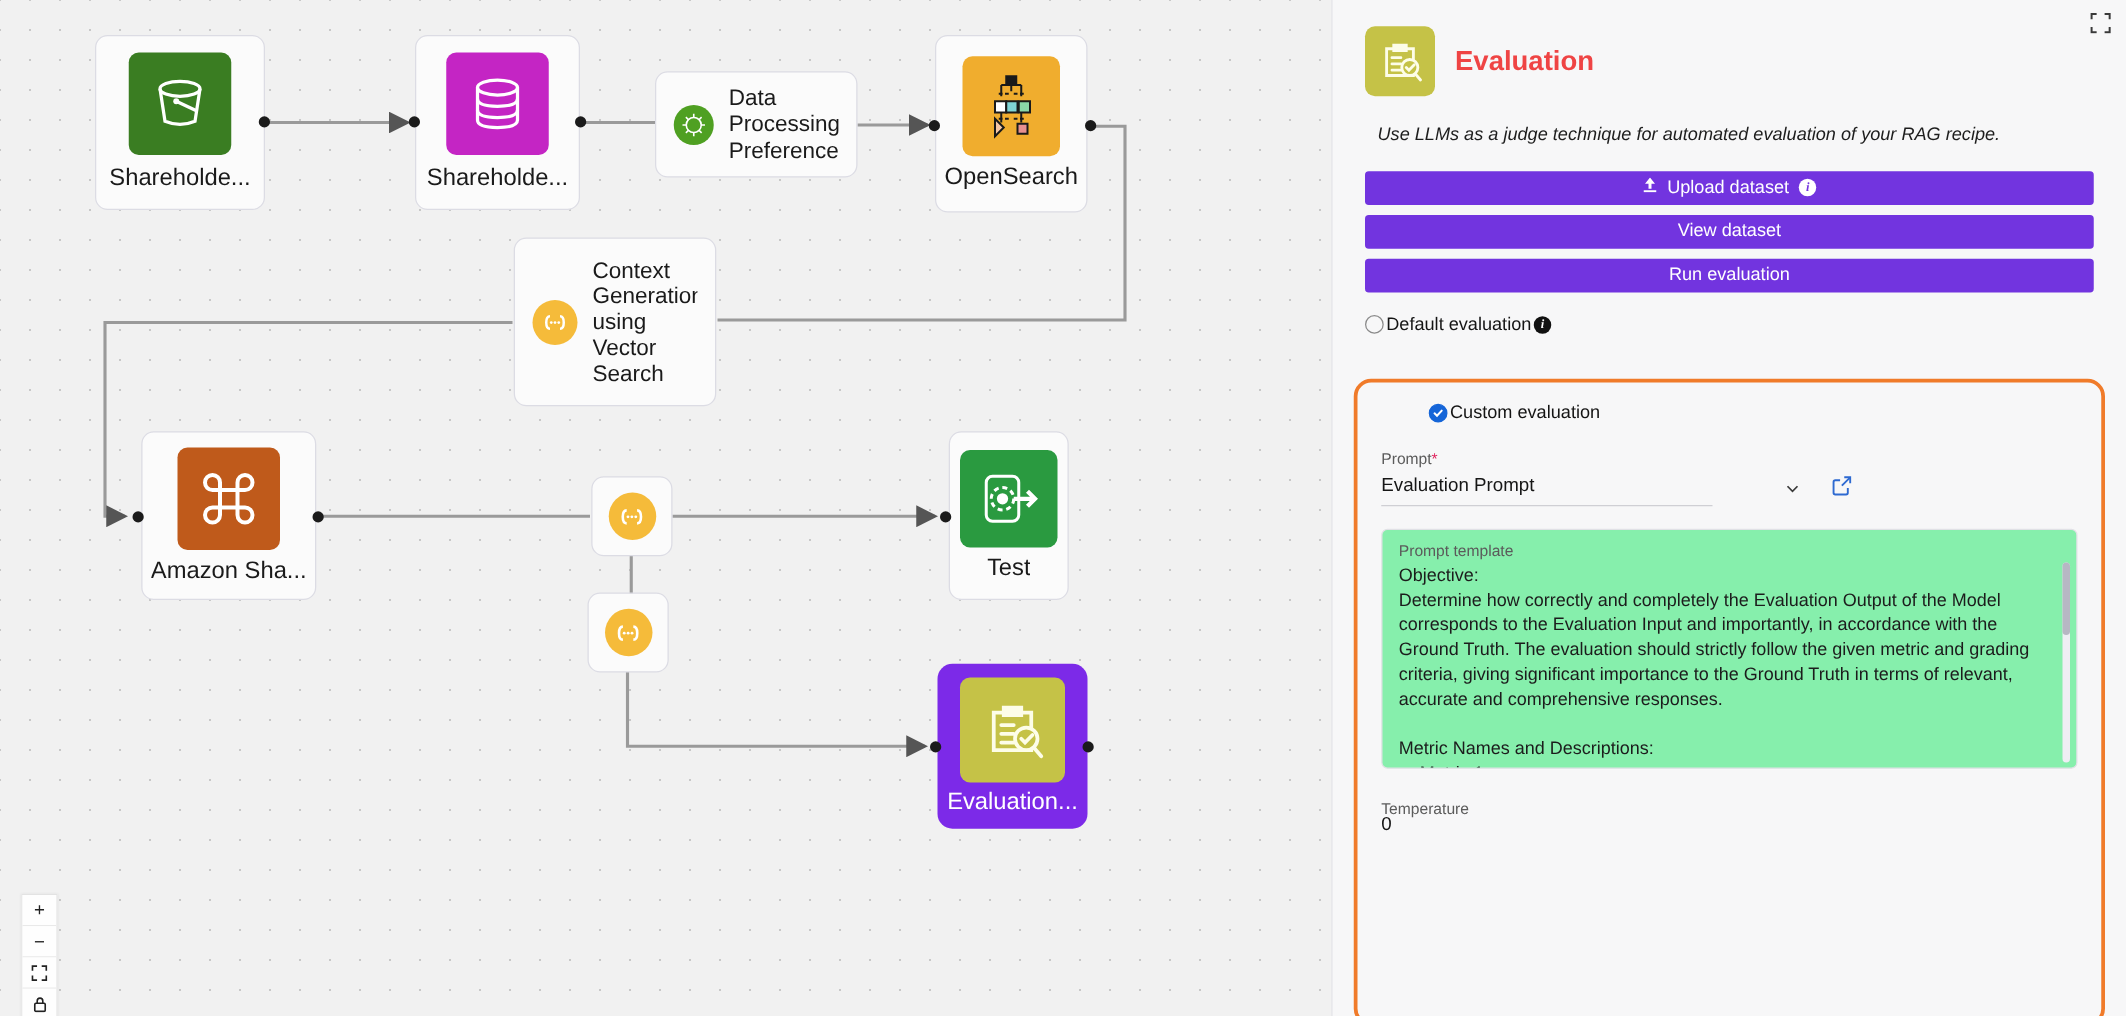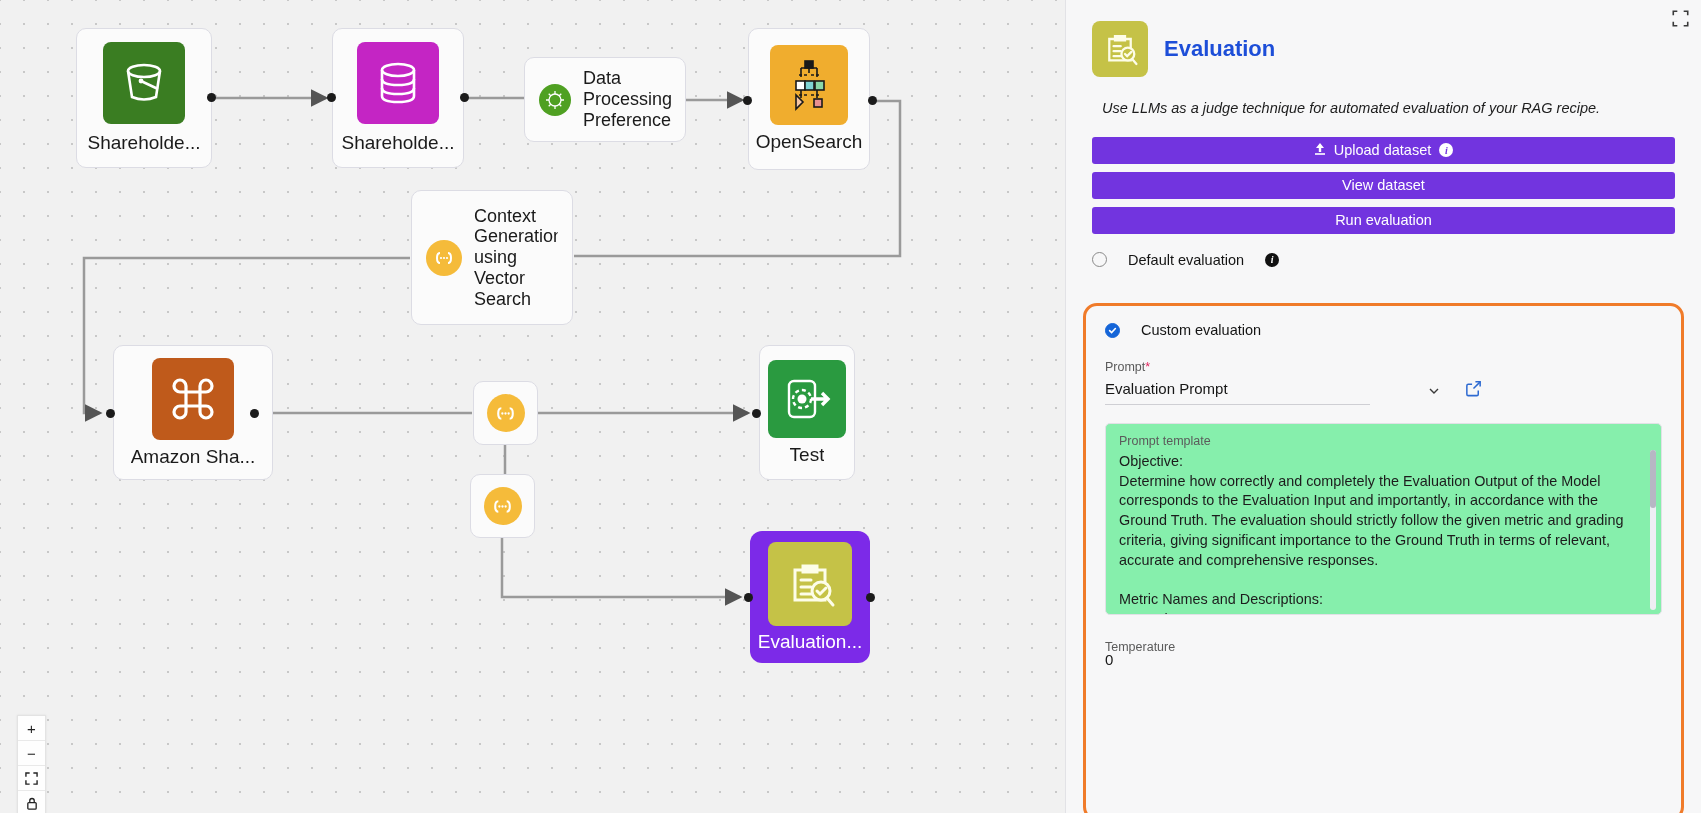--- a/index.html
+++ b/index.html
@@ -105,21 +105,21 @@
     display: flex; align-items: center; justify-content: center;
   }
   .panel-head { display: flex; align-items: center; gap: 16px; margin-top: 3px; }
   .panel-head .bigicon {
     width: 56px; height: 56px;
     background: #c5c247;
     border-radius: 8px;
     display: flex; align-items: center; justify-content: center;
     flex: 0 0 auto;
   }
-  .panel-head h1 { font-size: 22px; font-weight: bold; color: #1d4ed8; }
+  .panel-head h1 { font-size: 22px; font-weight: bold; color: #ef4444; }
   .panel-desc {
     font-style: italic;
     font-size: 14.5px;
     color: #1d1d1d;
     line-height: 1.35;
     margin-top: 22px;
     padding-left: 10px;
   }
   .pbtn {
     display: block; width: 100%;
@@ -136,42 +136,42 @@
   .pbtn .inner { display: flex; align-items: center; justify-content: center; gap: 8px; height: 100%; }
   .info-dot {
     display: inline-flex; align-items: center; justify-content: center;
     width: 14px; height: 14px; border-radius: 50%;
     background: #fff; color: #7234df;
     font-size: 10px; font-weight: bold; font-style: italic;
     font-family: "Liberation Serif", serif;
   }
   .info-dot.dark { background: #111; color: #fff; }
 
-  .radio-row { display: flex; align-items: center; gap: 21px; margin-top: 18px; }
+  .radio-row { display: flex; align-items: center; gap: 2px; margin-top: 18px; }
   .radio {
     width: 15px; height: 15px; border-radius: 50%;
     border: 1.6px solid #8a8a8a; background: #f7f7f8;
     flex: 0 0 auto;
   }
   .radio.checked {
     background: #1565d8; border-color: #1565d8;
     display: flex; align-items: center; justify-content: center;
   }
   .radio-label { font-size: 14.5px; color: #141414; }
 
   #custom-box {
     position: absolute;
     left: 17px; right: 17px;
     top: 303px; bottom: -8px;
     border: 3px solid #f07b2a;
     border-radius: 14px;
     padding: 14px 19px 0 19px;
     background: transparent;
   }
-  #custom-box .radio-row { margin-top: 2px; }
+  #custom-box .radio-row { margin-top: 2px; margin-left: 38px; }
 
   .field { margin-top: 22px; position: relative; }
   .field-label { font-size: 12.5px; color: #5b5b5b; }
   .field-label .req { color: #e0245e; }
   .field-value {
     font-size: 15px; color: #161616;
     padding: 6px 0 7px 0;
     border-bottom: 1px solid #cfcfd4;
   }
   .select-caret {
@@ -317,21 +317,21 @@
           <path d="M8 7 Q5 7 5 12 Q5 17 8 17"></path>
           <path d="M16 7 Q19 7 19 12 Q19 17 16 17"></path>
           <circle cx="9" cy="12" r="1.1" fill="#fff" stroke="none"></circle>
           <circle cx="12" cy="12" r="1.1" fill="#fff" stroke="none"></circle>
           <circle cx="15" cy="12" r="1.1" fill="#fff" stroke="none"></circle>
         </svg>
       </div>
       <div class="nlabel">Context Generation using Vector Search</div>
     </div>
 
-    <div class="node" style="left:113px; top:345px; width:160px; height:135px;">
+    <div class="node" style="left:113px; top:345px; width:140px; height:135px;">
       <div class="nicon" style="width:82px;height:82px;background:#bf5a1b;">
         <svg width="54" height="54" viewBox="0 0 54 54" fill="none" stroke="#fff" stroke-width="3.2" stroke-linecap="round">
           <path d="M20 14 a6 6 0 1 0 -6 6 h26 a6 6 0 1 0 -6 -6 v26 a6 6 0 1 0 6 -6 H14 a6 6 0 1 0 6 6 Z"></path>
         </svg>
       </div>
       <div class="nlabel" style="margin-top:6px;">Amazon Sha...</div>
     </div>
     <div class="port" style="left:106px; top:409px;"></div>
     <div class="port" style="left:250px; top:409px;"></div>
 

